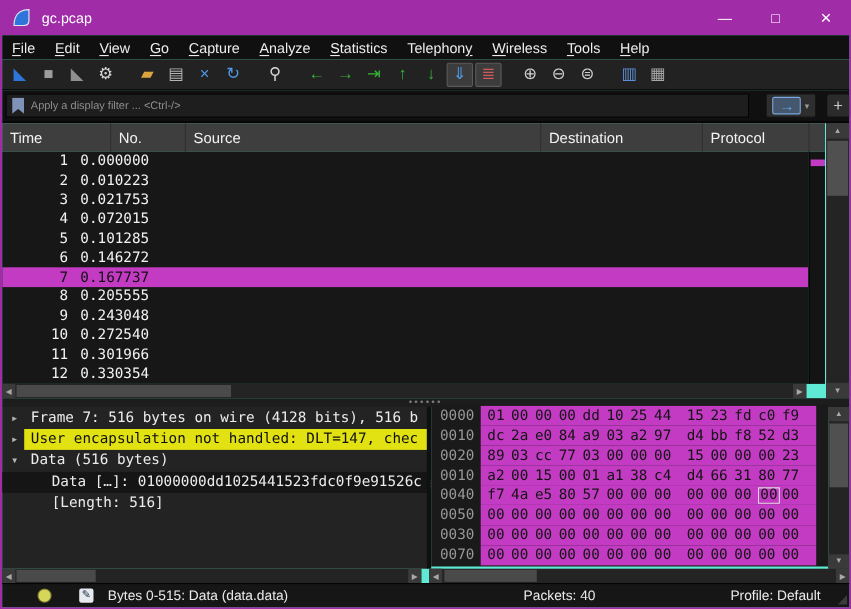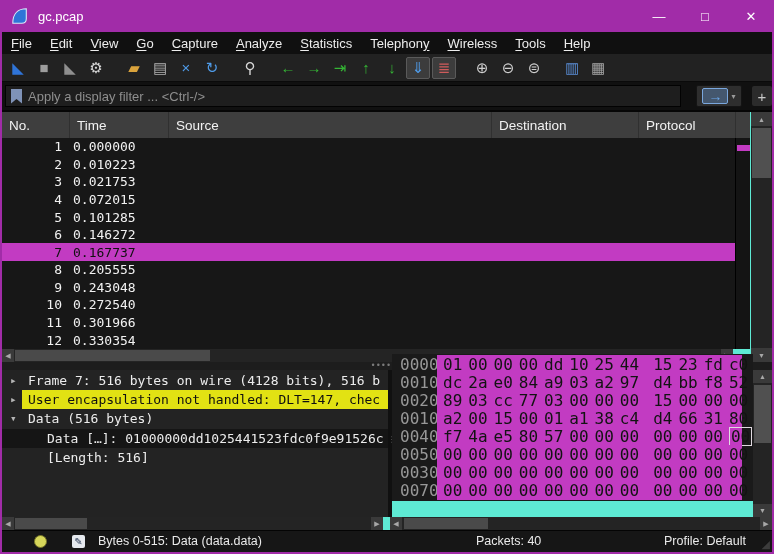--- a/index.html
+++ b/index.html
@@ -27,21 +27,21 @@
   .tbtn.framed{background:#3c3c3c;border:1px solid #5a5a5a;border-radius:2px;}
   .tbtn.gap{margin-left:13px;}
   
   .filterbar{position:absolute;left:2px;top:82px;width:770px;height:28px;background:#101010;
              display:flex;align-items:center;}
   .filterline{position:absolute;left:2px;top:110px;width:770px;height:2px;background:#060606;}
   .filter-input{width:676px;height:22px;margin-left:3px;background:#1e1e1e;
                 border:1px solid #020202;display:flex;align-items:center;}
   .bookmark{width:11px;height:15px;margin:0 6px 0 5px;background:#7f93b8;
             clip-path:polygon(0 0,100% 0,100% 100%,50% 70%,0 100%);}
-  .placeholder{color:#8e8e8e;font-size:13px;}
+  .placeholder{color:#8e8e8e;font-size:10px;}
   .applybtn{width:46px;height:22px;margin-left:15px;background:#2e2e2e;border:1px solid #141414;
             border-radius:2px;display:flex;align-items:center;justify-content:center;}
   .applybtn .arrow{color:#6aa6e8;font-weight:bold;font-size:14px;background:#44576e;
                    border:1px solid #7aa7dd;border-radius:2px;padding:0 5px;line-height:14px;}
   .applybtn .caret{color:#9a9a9a;font-size:8px;margin-left:3px;}
   .addbtn{width:20px;height:20px;margin-left:10px;color:#c8c8c8;font-size:15px;background:#2b2b2b;
           border-radius:2px;display:flex;align-items:center;justify-content:center;}
   
   .list-header{position:absolute;left:2px;top:112px;width:748px;height:26px;background:#3e3e3e;
                display:flex;align-items:center;color:#f2f2f2;font-size:13.5px;}
@@ -71,22 +71,22 @@
            padding-top:1px;}
   .drow{position:relative;height:19.2px;line-height:19.2px;white-space:pre;overflow:hidden;}
   .drow .tw{position:absolute;left:8px;top:0;width:14px;color:#b5b5b5;font-size:11px;}
   .drow .dtext{display:block;margin-left:26px;}
   .drow.indent .dtext{margin-left:45px;}
   .drow.warning .dtext{margin-left:20px;padding-left:6px;background:var(--warn);color:#101010;}
   .drow.selrow{background:#151515;}
   .vsplit{position:absolute;left:388px;top:370px;width:4px;height:147px;background:#101010;
           color:#8a8a8a;font-size:8px;line-height:3px;text-align:center;padding-top:68px;}
   
-  .hexpane{position:absolute;left:392px;top:354px;width:361px;height:147px;background:#1a1a1a;
-           font-family:"DejaVu Sans Mono",monospace;font-size:16px;overflow:hidden;padding-top:1px;}
+  .hexpane{position:absolute;left:392px;top:368px;width:361px;height:147px;background:#1a1a1a;
+           font-family:"DejaVu Sans Mono",monospace;font-size:13px;overflow:hidden;padding-top:1px;}
   .hrow{height:18.1px;display:flex;align-items:center;}
   .hoff{width:36px;color:#989898;padding-left:8px;}
   .hbytes{margin-left:9px;width:305px;background:var(--sel);color:#131313;height:18.1px;
           display:flex;align-items:center;padding-left:6px;}
   .hbyte{padding-right:6px;}
   .hbyte.grp{margin-left:8px;}
   .hbyte.boxed{box-shadow:inset 0 0 0 1px #e0d9e0;padding:0 2px;margin-right:2px;}
   
   .statusbar{position:absolute;left:2px;top:530px;width:770px;height:22px;background:#161616;
              border-top:1px solid #040404;color:#eaeaea;font-size:12.5px;}
@@ -161,22 +161,22 @@
     </div>
     <div class="applybtn">
       <span class="arrow">→</span>
       <span class="caret">▾</span>
     </div>
     <div class="addbtn">+</div>
   </div>
   <div class="filterline"></div>
 
   <div class="list-header" id="listHeader">
+      <div class="hcol" style="width: 99px;">Time</div>
       <div class="hcol" style="width: 68px;">No.</div>
-      <div class="hcol" style="width: 99px;">Time</div>
       <div class="hcol" style="width: 323px;">Source</div>
       <div class="hcol" style="width: 147px;">Destination</div>
       <div class="hcol" style="width: 97px;">Protocol</div>
     </div>
   <div class="rows" id="packetRows">
       <div class="prow"><div class="cno">1</div><div class="ctime">0.000000</div></div>
       <div class="prow"><div class="cno">2</div><div class="ctime">0.010223</div></div>
       <div class="prow"><div class="cno">3</div><div class="ctime">0.021753</div></div>
       <div class="prow"><div class="cno">4</div><div class="ctime">0.072015</div></div>
       <div class="prow"><div class="cno">5</div><div class="ctime">0.101285</div></div>

